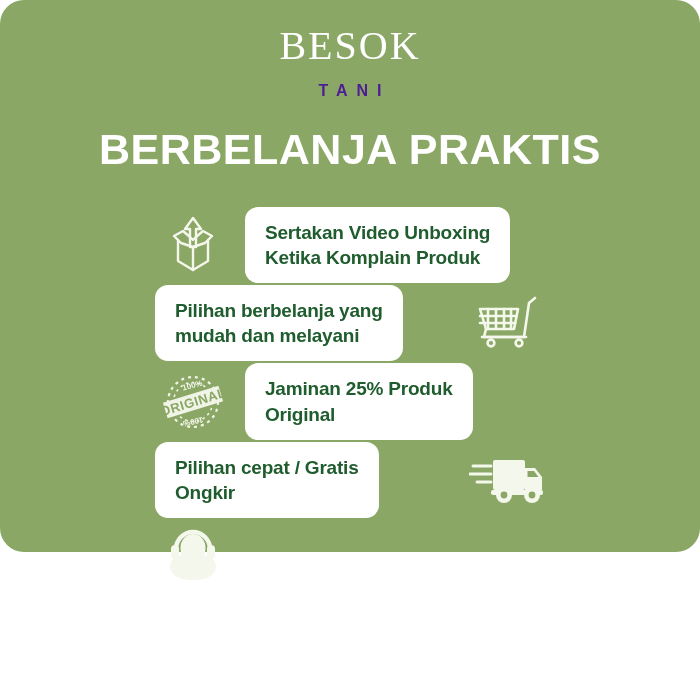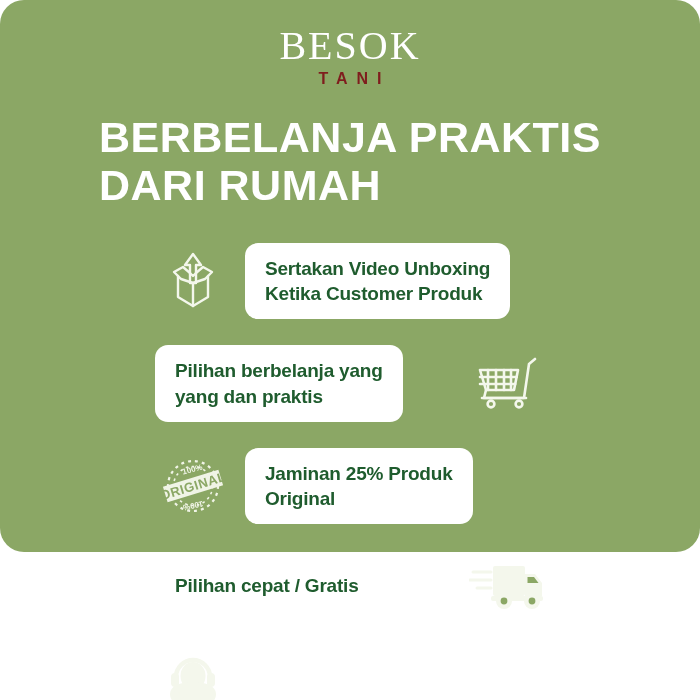--- a/index.html
+++ b/index.html
@@ -33,25 +33,25 @@
   .logo-main {
     display: block;
     font-family: "Liberation Serif", serif;
     font-size: 40px;
     font-weight: 400;
     color: #FFFFFF;
     letter-spacing: 2px;
   }
   .logo-sub {
     display: block;
-    margin-top: 5px;
+    margin-top: 17px;
     font-family: "Liberation Sans", sans-serif;
     font-size: 16px;
     font-weight: 700;
-    color: #7f1d1d;
+    color: #4c1d95;
     letter-spacing: 9px;
     text-indent: 9px;
   }
 
   
   .headline {
     margin-top: 26px;
     color: #FFFFFF;
     font-size: 43px;
     font-weight: 700;
@@ -60,21 +60,21 @@
     text-transform: uppercase;
   }
   .headline span { display: block; }
 
   
   .features {
     margin-top: 34px;
     width: 390px;
     display: flex;
     flex-direction: column;
-    gap: 26px;
+    gap: 2px;
   }
   .feature-row {
     display: flex;
     align-items: center;
     gap: 14px;
     min-height: 72px;
   }
   .feature-row.icon-right {
     flex-direction: row-reverse;
     justify-content: flex-end;
@@ -106,55 +106,54 @@
 
 <div class="poster">
 
   <div class="logo">
     <span class="logo-main">BESOK</span>
     <span class="logo-sub">TANI</span>
   </div>
 
   <div class="headline">
     <span>BERBELANJA PRAKTIS</span>
-    <span>DARI RUMAH</span>
   </div>
 
   <div class="features">
 
     <div class="feature-row">
       <div class="icon-box">
         <svg width="64" height="64" viewBox="0 0 64 64" fill="none" stroke="#F4F7EC" stroke-width="2.4" stroke-linejoin="round" stroke-linecap="round">
           <path d="M32 5 L24 16 L29 16 L29 34 L35 34 L35 16 L40 16 Z"></path>
           <path d="M13 23 L22 18 L29 24 L32 27 L35 24 L42 18 L51 23 L44 30 L32 34 L20 30 Z"></path>
           <path d="M17 27 L17 48 L32 57 L47 48 L47 27"></path>
           <path d="M32 34 L32 57"></path>
         </svg>
       </div>
       <div class="pill">
         <span>Sertakan Video Unboxing</span>
-        <span>Ketika Customer Produk</span>
+        <span>Ketika Komplain Produk</span>
       </div>
     </div>
 
     <div class="feature-row icon-right">
       <div class="icon-box">
         <svg width="66" height="60" viewBox="0 0 66 60" fill="none" stroke="#F4F7EC" stroke-width="2.6" stroke-linecap="round" stroke-linejoin="round">
           <path d="M6 16 L44 16 L40 36 L12 36 Z"></path>
           <path d="M6 23 L42.6 23 M6 30 L41.2 30"></path>
           <path d="M14 16 L14 36 M22 16 L22 36 M30 16 L30 36 M37 16 L37 36"></path>
           <path d="M12 36 L10 44 L50 44 L55 10 L61 5"></path>
           <path d="M8 44 L52 44"></path>
           <circle cx="17" cy="50" r="3.4"></circle>
           <circle cx="45" cy="50" r="3.4"></circle>
         </svg>
       </div>
       <div class="pill">
         <span>Pilihan berbelanja yang</span>
-        <span>yang dan praktis</span>
+        <span>mudah dan melayani</span>
       </div>
     </div>
 
     <div class="feature-row">
       <div class="icon-box">
         <svg width="66" height="62" viewBox="0 0 66 62">
           <g fill="none" stroke="#F0F4E6" stroke-width="2.2">
             <circle cx="33" cy="31" r="25" stroke-dasharray="3 4"></circle>
             <circle cx="33" cy="31" r="19.5" stroke-dasharray="2.5 3.5" stroke-width="1.6"></circle>
           </g>
@@ -191,20 +190,21 @@
           </g>
           <g stroke="#F4F7EC" stroke-width="3" stroke-linecap="round">
             <path d="M4 14 L22 14"></path>
             <path d="M1 22 L22 22"></path>
             <path d="M8 30 L22 30"></path>
           </g>
         </svg>
       </div>
       <div class="pill">
         <span>Pilihan cepat / Gratis</span>
+        <span>Ongkir</span>
       </div>
     </div>
 
     <div class="feature-row">
       <div class="icon-box">
         <svg width="62" height="58" viewBox="0 0 62 58">
           <ellipse cx="31" cy="21" rx="12.5" ry="14" fill="#F4F7EC"></ellipse>
           <path d="M31 53 C14 53 8 46 8 39 C8 31 18 27 31 27 C44 27 54 31 54 39 C54 46 48 53 31 53 Z" fill="#F4F7EC"></path>
           <path d="M14 22 A17 17 0 0 1 48 22" fill="none" stroke="#F4F7EC" stroke-width="4.5" stroke-linecap="round"></path>
           <rect x="9" y="18" width="8" height="14" rx="4" fill="#F4F7EC"></rect>

